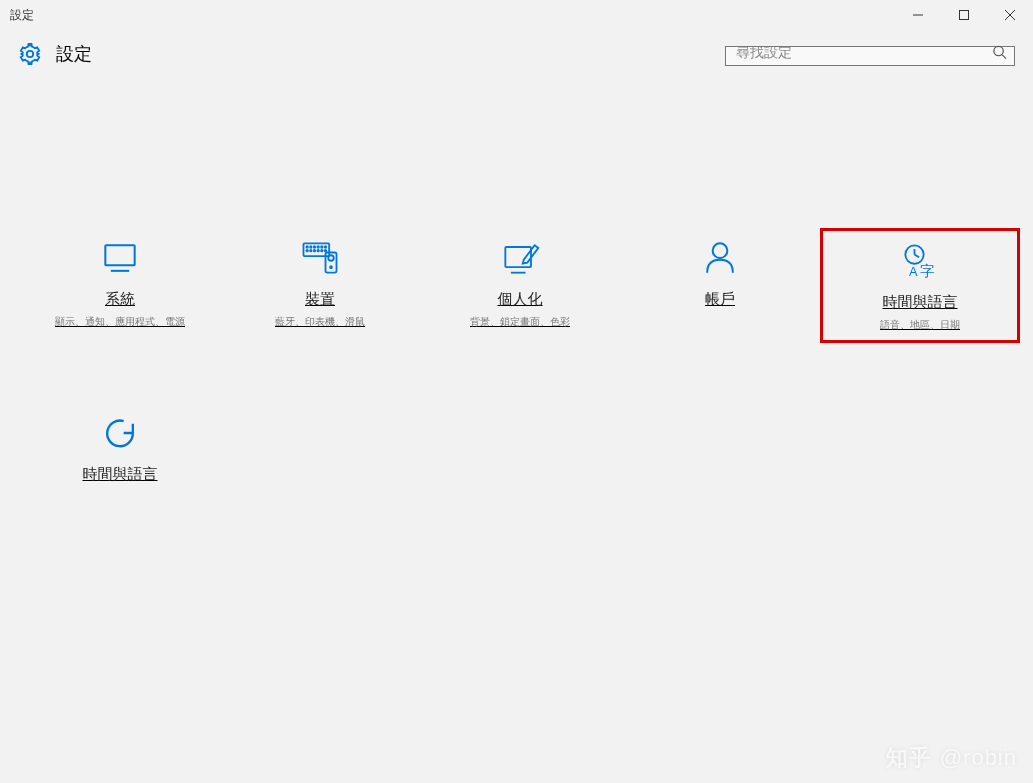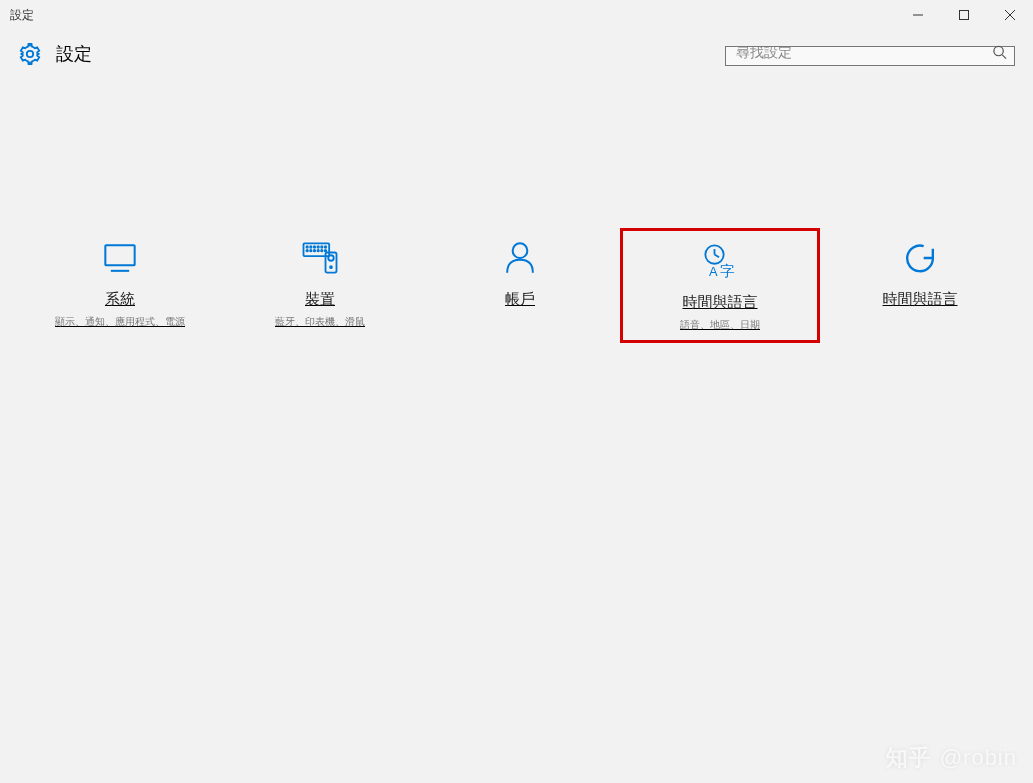--- a/index.html
+++ b/index.html
@@ -227,20 +227,31 @@
           <rect x="30" y="18" width="12" height="22" rx="2"></rect>
           <circle cx="36" cy="24" r="3"></circle>
           <circle cx="36" cy="34" r="1" fill="currentColor"></circle>
         </svg>
       </div>
       <div class="tile-title">裝置</div>
       <div class="tile-desc">藍牙、印表機、滑鼠</div>
     </div>
 
 
+    <div class="tile">
+      <div class="tile-icon">
+        <svg viewBox="0 0 48 48" fill="none" stroke="currentColor" stroke-width="2">
+          <rect x="8" y="12" width="28" height="22" rx="1"></rect>
+          <line x1="14" y1="40" x2="30" y2="40"></line>
+          <path d="M28 26 L40 10 L44 13 L32 29 L27 30 Z"></path>
+        </svg>
+      </div>
+      <div class="tile-title">個人化</div>
+      <div class="tile-desc">背景、鎖定畫面、色彩</div>
+    </div>
 
     <div class="tile">
       <div class="tile-icon">
         <svg viewBox="0 0 48 48" fill="none" stroke="currentColor" stroke-width="2.2">
           <circle cx="24" cy="16" r="8"></circle>
           <path d="M10 40 C10 30 16 26 24 26 C32 26 38 30 38 40"></path>
         </svg>
       </div>
       <div class="tile-title">帳戶</div>
     </div>

